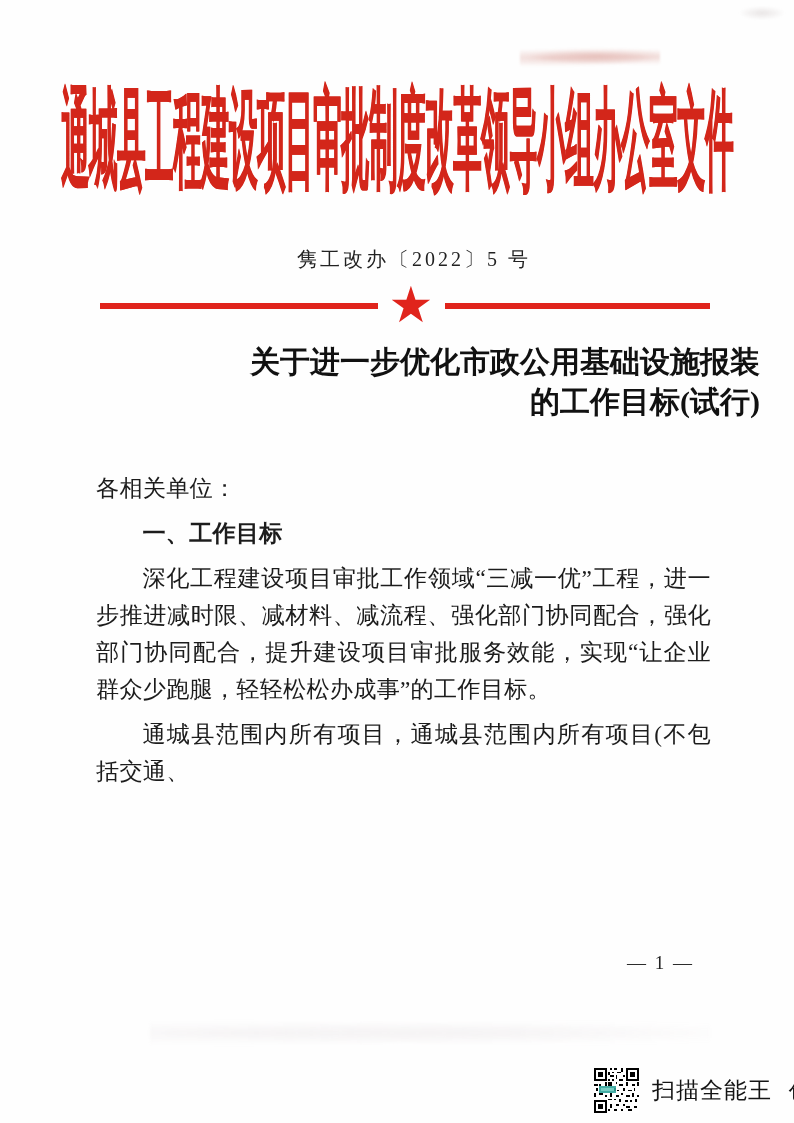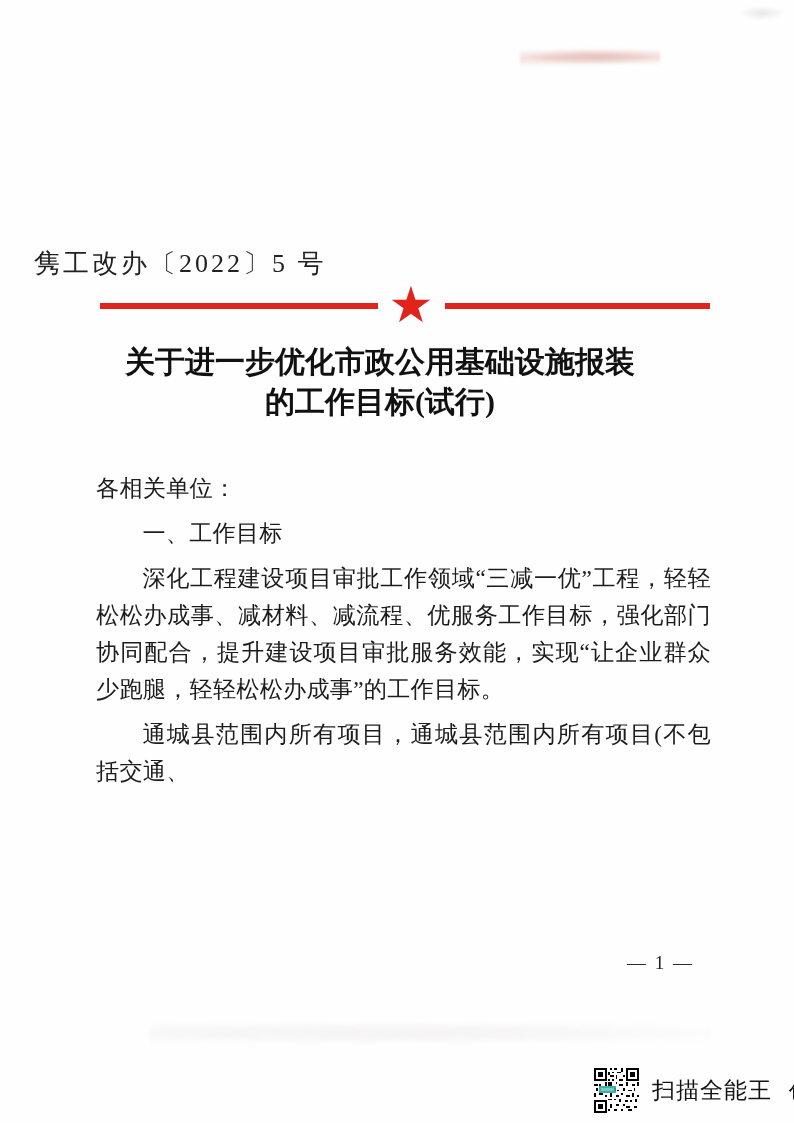--- a/index.html
+++ b/index.html
@@ -48,43 +48,43 @@
   .header-title{
     font-size:28.5px;font-weight:bold;white-space:nowrap;
     color:var(--header-red);
     letter-spacing:-0.5px;line-height:1;
     transform:scaleY(3.85);
     text-shadow:0.5px 0 0 var(--header-red);
   }
 
   .doc-number{
     position:absolute;top:246px;left:34px;right:0;
-    font-size:26px;letter-spacing:3px;color:#222;
+    text-align:center;font-size:20px;letter-spacing:3px;color:#222;
   }
 
   .rule-left{position:absolute;top:303px;left:100px;width:278px;height:6px;background:var(--line-red);}
   .rule-right{position:absolute;top:303px;left:445px;width:265px;height:6px;background:var(--line-red);}
   .star{
     position:absolute;top:279px;left:385px;width:52px;
     font-size:50px;line-height:52px;color:var(--line-red);text-align:center;
   }
 
   .doc-title{
     position:absolute;top:342px;left:0;width:760px;
-    text-align:center;font-weight:bold;font-size:30px;line-height:40px;color:#111;
+    text-align:right;font-weight:bold;font-size:30px;line-height:40px;color:#111;
   }
 
   .body-text{
     position:absolute;top:462px;left:88px;width:631px;
     font-size:23.2px;line-height:37px;letter-spacing:.2px;
     text-align:justify;text-align-last:left;color:var(--ink);
   }
   .body-text p{margin:8px;}
   .indent{text-indent:2em;}
-  .heading{font-weight:normal;text-indent:2em;}
+  .heading{font-weight:bold;text-indent:2em;}
 
   .page-number{
     position:absolute;top:952px;left:0;width:694px;
     text-align:right;font-size:19px;letter-spacing:2px;color:#222;
     font-family:"Liberation Serif","DejaVu Serif",serif;
   }
 
   .scan-footer{position:absolute;left:594px;top:1066px;height:48px;display:flex;align-items:center;}
   .qr{width:45px;height:45px;display:block;}
   .scan-label{
@@ -95,36 +95,39 @@
 </style>
 </head>
 <body>
 
 <div class="page">
 
   <div class="bleed-a"></div>
   <div class="bleed-b"></div>
   <div class="bleed-c"></div>
 
+  <div class="header-wrap">
+    <div class="header-title">通城县工程建设项目审批制度改革领导小组办公室文件</div>
+  </div>
 
   <div class="doc-number">隽工改办〔2022〕5 号</div>
 
   <div class="rule-left"></div>
   <div class="star">★</div>
   <div class="rule-right"></div>
 
   <div class="doc-title">
     <div>关于进一步优化市政公用基础设施报装</div>
     <div>的工作目标(试行)</div>
   </div>
 
   <div class="body-text">
     <p>各相关单位：</p>
     <p class="heading">一、工作目标</p>
-    <p class="indent">深化工程建设项目审批工作领域“三减一优”工程，轻轻松松办成事、减材料、减流程、优服务工作目标，强化部门协同配合，提升建设项目审批服务效能，实现“让企业群众少跑腿，轻轻松松办成事”的工作目标。</p>
+    <p class="indent">深化工程建设项目审批工作领域“三减一优”工程，进一步推进减时限、减材料、减流程、强化部门协同配合，强化部门协同配合，提升建设项目审批服务效能，实现“让企业群众少跑腿，轻轻松松办成事”的工作目标。</p>
     <p class="indent">通城县范围内所有项目，通城县范围内所有项目(不包括交通、</p>
   </div>
 
   <div class="page-number">— 1 —</div>
 
   <div class="scan-footer">
     <svg class="qr" viewBox="0 0 25 25" xmlns="http://www.w3.org/2000/svg" shape-rendering="crispEdges">
       <rect x="0" y="0" width="25" height="25" fill="#ffffff"></rect>
 
       <rect x="0" y="0" width="7" height="7" fill="#000"></rect>

